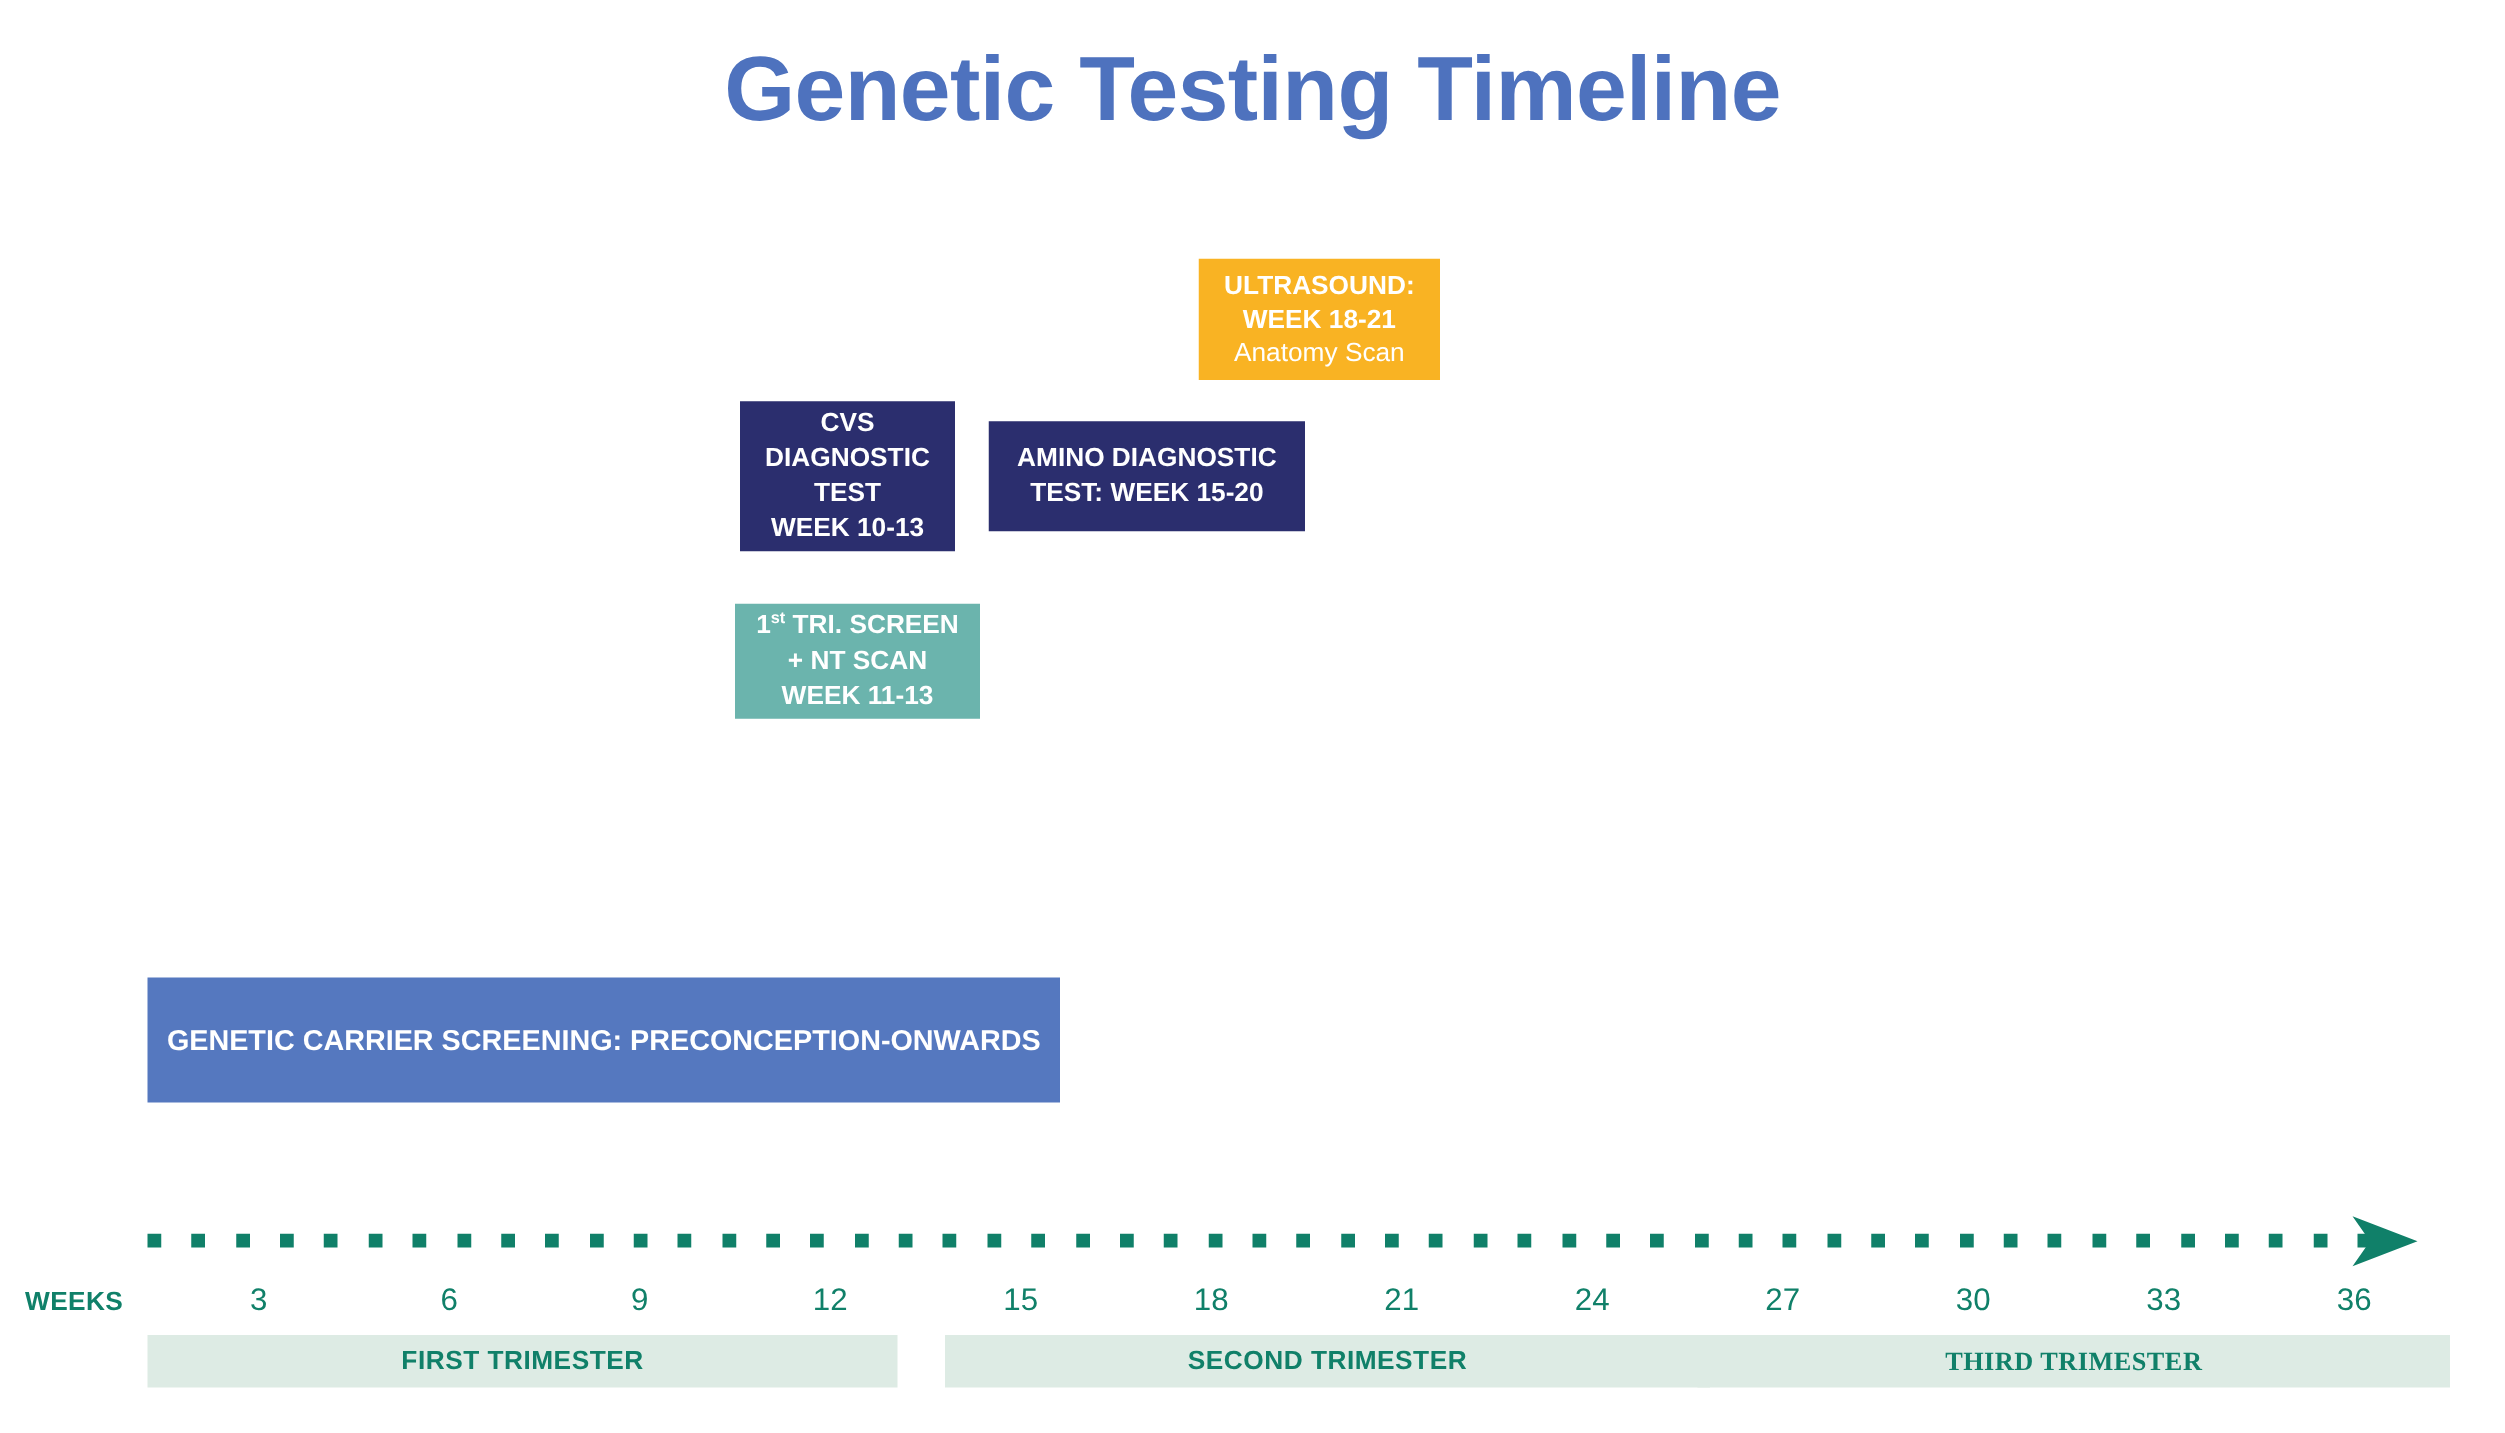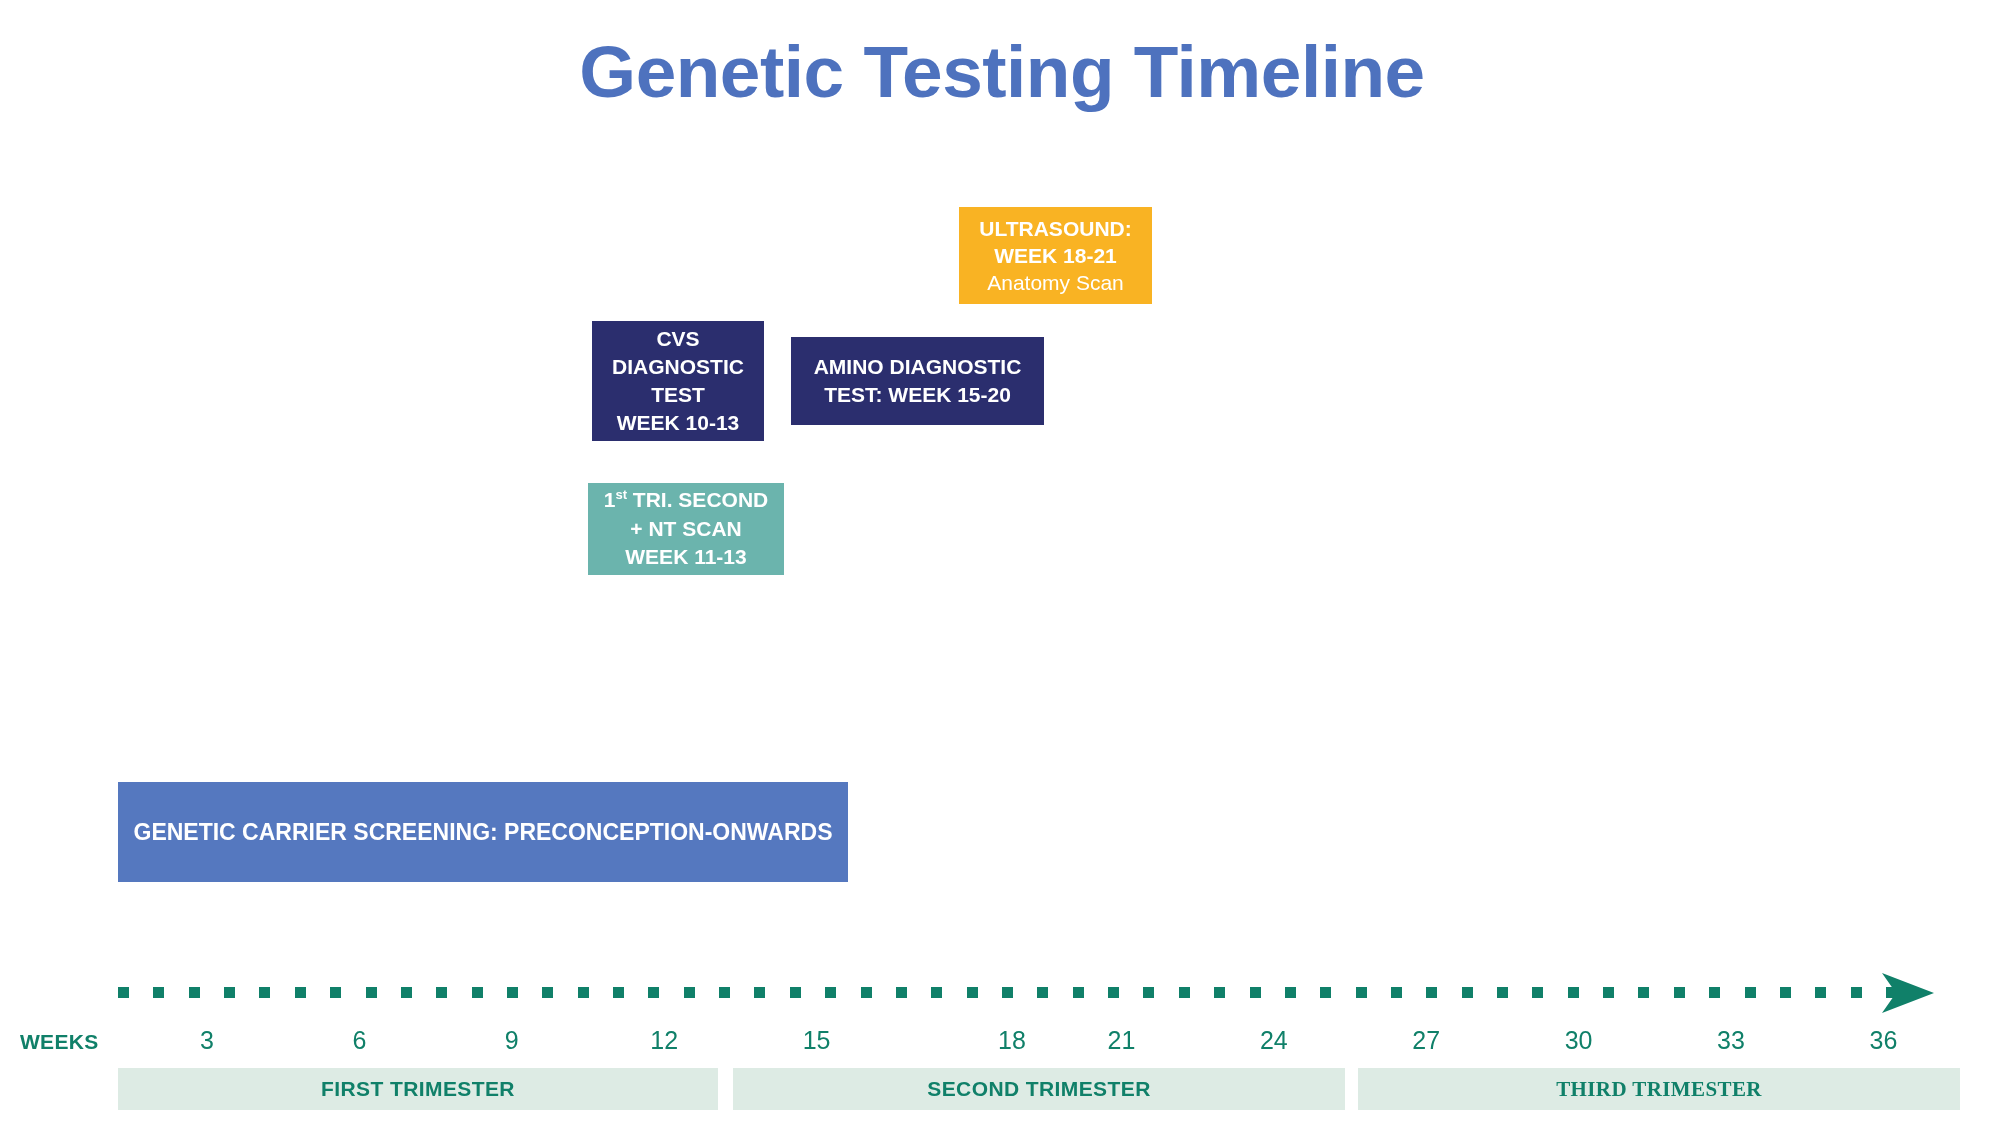--- a/index.html
+++ b/index.html
@@ -139,21 +139,21 @@
     position:absolute;
     top:1068px;height:42px;
     background:#DDEBE4;
     display:flex;align-items:center;justify-content:center;
     color:#108069;
     font-size:21px;
     font-weight:bold;
     letter-spacing:0.4px;
   }
   #tri-first{left:118px;width:600px;}
-  #tri-second{left:733px;width:612px;justify-content:center;}
+  #tri-second{left:756px;width:612px;justify-content:center;}
   #tri-third{left:1358px;width:602px;font-family:Liberation Serif, serif;}
 </style>
 </head>
 <body>
 
 <div class="stage">
 
   <div class="title">Genetic Testing Timeline</div>
 
   <div class="box" id="box-ultrasound">
@@ -168,21 +168,21 @@
     <span class="ln bold">TEST</span>
     <span class="ln bold">WEEK 10-13</span>
   </div>
 
   <div class="box" id="box-amino">
     <span class="ln bold">AMINO  DIAGNOSTIC</span>
     <span class="ln bold">TEST: WEEK 15-20</span>
   </div>
 
   <div class="box" id="box-screen1">
-    <span class="ln bold"><span>1</span><sup>st</sup><span> TRI. SECOND</span></span>
+    <span class="ln bold"><span>1</span><sup>st</sup><span> TRI. SCREEN</span></span>
     <span class="ln bold">+ NT SCAN</span>
     <span class="ln bold">WEEK 11-13</span>
   </div>
 
 
 
   <div class="box" id="box-carrier">
     <span class="ln bold">GENETIC CARRIER SCREENING: PRECONCEPTION-ONWARDS</span>
   </div>
 
@@ -245,21 +245,21 @@
   </svg>
 
   <div class="weeks-label">WEEKS</div>
 
   <div id="tick-container">
       <div class="tick" style="left: 207px;">3</div>
       <div class="tick" style="left: 359.4px;">6</div>
       <div class="tick" style="left: 511.8px;">9</div>
       <div class="tick" style="left: 664.2px;">12</div>
       <div class="tick" style="left: 816.6px;">15</div>
-      <div class="tick" style="left: 1012px;">18</div>
+      <div class="tick" style="left: 969px;">18</div>
       <div class="tick" style="left: 1121.4px;">21</div>
       <div class="tick" style="left: 1273.8px;">24</div>
       <div class="tick" style="left: 1426.2px;">27</div>
       <div class="tick" style="left: 1578.6px;">30</div>
       <div class="tick" style="left: 1731px;">33</div>
       <div class="tick" style="left: 1883.4px;">36</div>
     </div>
 
   <div class="tri" id="tri-first">
     <span>FIRST TRIMESTER</span>

